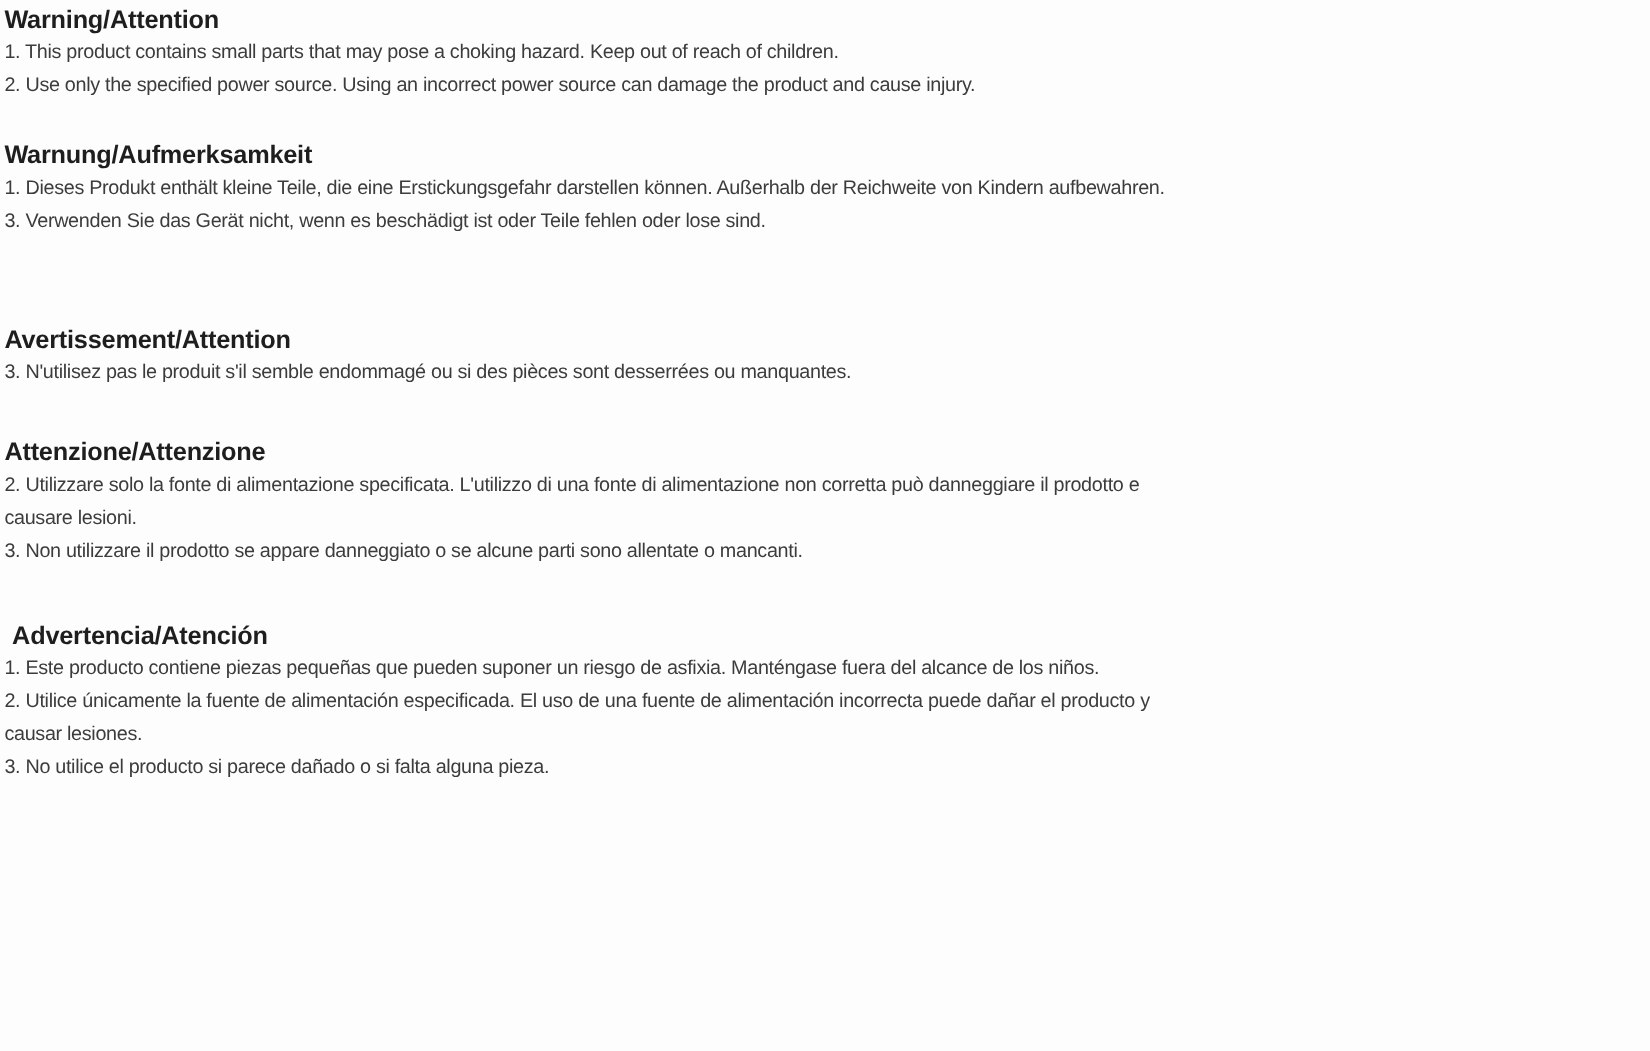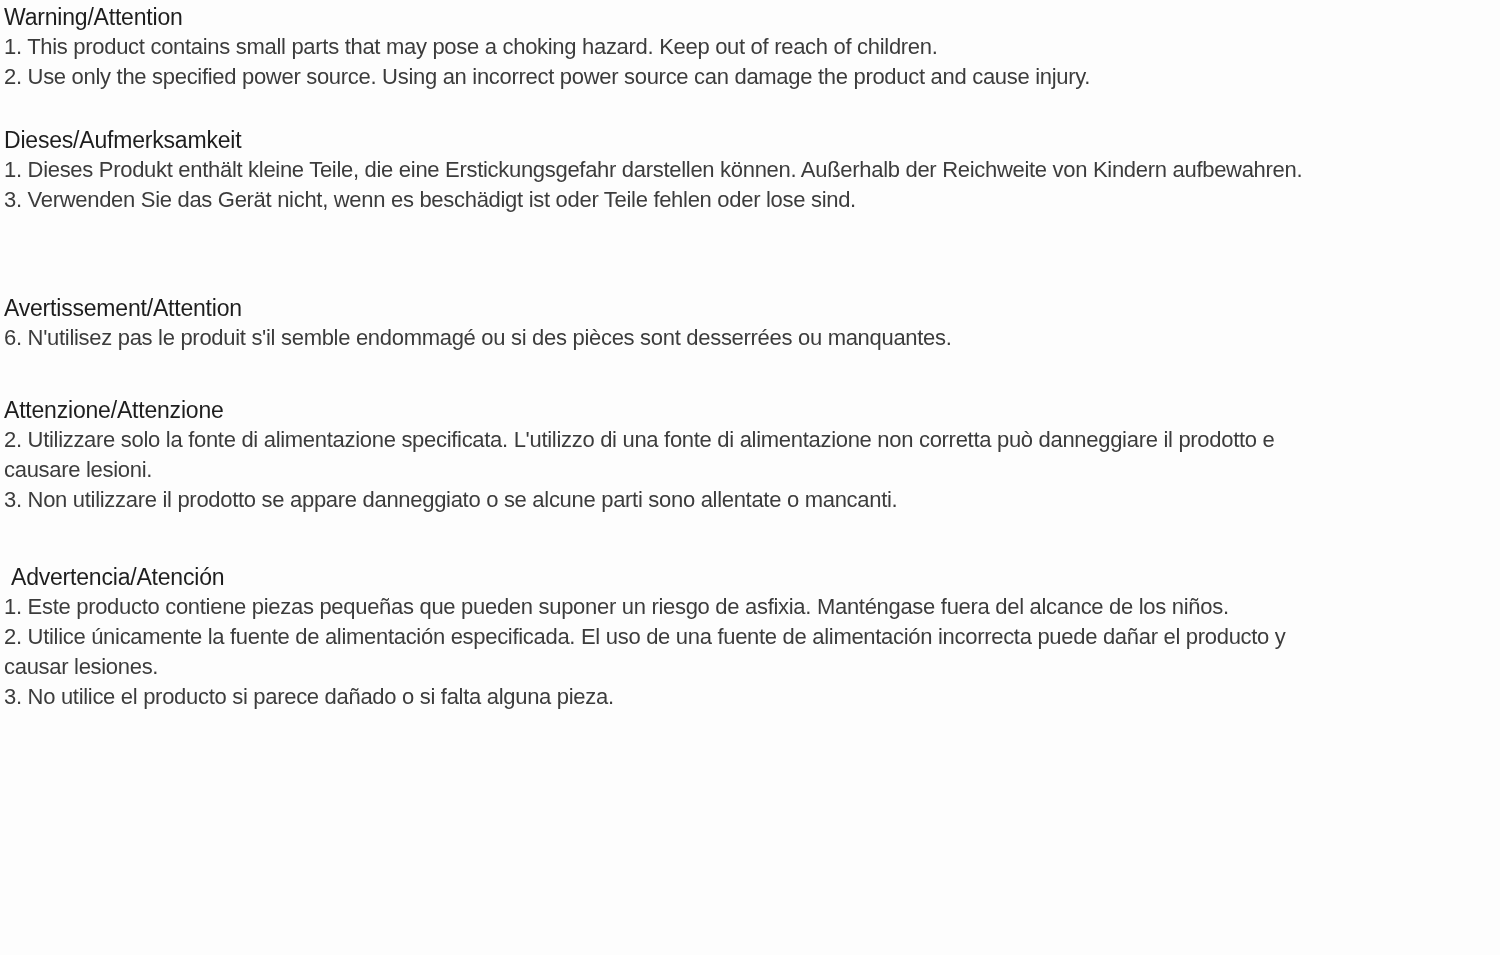--- a/index.html
+++ b/index.html
@@ -18,27 +18,27 @@
     color: #3c3c3c;
     overflow: hidden;
   }
   .sec {
     margin: 0;
   }
   .sec-title {
     margin: 0;
     font-size: 23px;
     line-height: 30px;
-    font-weight: normal;
+    font-weight: bold;
     color: #1e1e1e;
     letter-spacing: -0.2px;
   }
   .item {
     margin: 0;
-    font-size: 22px;
+    font-size: 18px;
     line-height: 30px;
     letter-spacing: -0.3px;
     color: #3c3c3c;
     white-space: pre-line;
   }
   .gap-after-en   { margin-bottom: 33px; }
   .gap-after-de   { margin-bottom: 78px; }
   .gap-after-fr   { margin-bottom: 42px; }
   .gap-after-it   { margin-bottom: 47px; }
   .indent-sm .sec-title { padding-left: 7px; }
@@ -48,28 +48,28 @@
 
 <div class="page">
 
   <section class="sec gap-after-en">
     <h2 class="sec-title">Warning/Attention</h2>
     <p class="item">1. This product contains small parts that may pose a choking hazard. Keep out of reach of children.</p>
     <p class="item">2. Use only the specified power source. Using an incorrect power source can damage the product and cause injury.</p>
   </section>
 
   <section class="sec gap-after-de">
-    <h2 class="sec-title">Dieses/Aufmerksamkeit</h2>
+    <h2 class="sec-title">Warnung/Aufmerksamkeit</h2>
     <p class="item">1. Dieses Produkt enthält kleine Teile, die eine Erstickungsgefahr darstellen können. Außerhalb der Reichweite von Kindern aufbewahren.</p>
     <p class="item">3. Verwenden Sie das Gerät nicht, wenn es beschädigt ist oder Teile fehlen oder lose sind.</p>
   </section>
 
   <section class="sec gap-after-fr">
     <h2 class="sec-title">Avertissement/Attention</h2>
-    <p class="item">6. N'utilisez pas le produit s'il semble endommagé ou si des pièces sont desserrées ou manquantes.</p>
+    <p class="item">3. N'utilisez pas le produit s'il semble endommagé ou si des pièces sont desserrées ou manquantes.</p>
   </section>
 
   <section class="sec gap-after-it">
     <h2 class="sec-title">Attenzione/Attenzione</h2>
     <p class="item">2. Utilizzare solo la fonte di alimentazione specificata. L'utilizzo di una fonte di alimentazione non corretta può danneggiare il prodotto e
 causare lesioni.</p>
     <p class="item">3. Non utilizzare il prodotto se appare danneggiato o se alcune parti sono allentate o mancanti.</p>
   </section>
 
   <section class="sec indent-sm">

